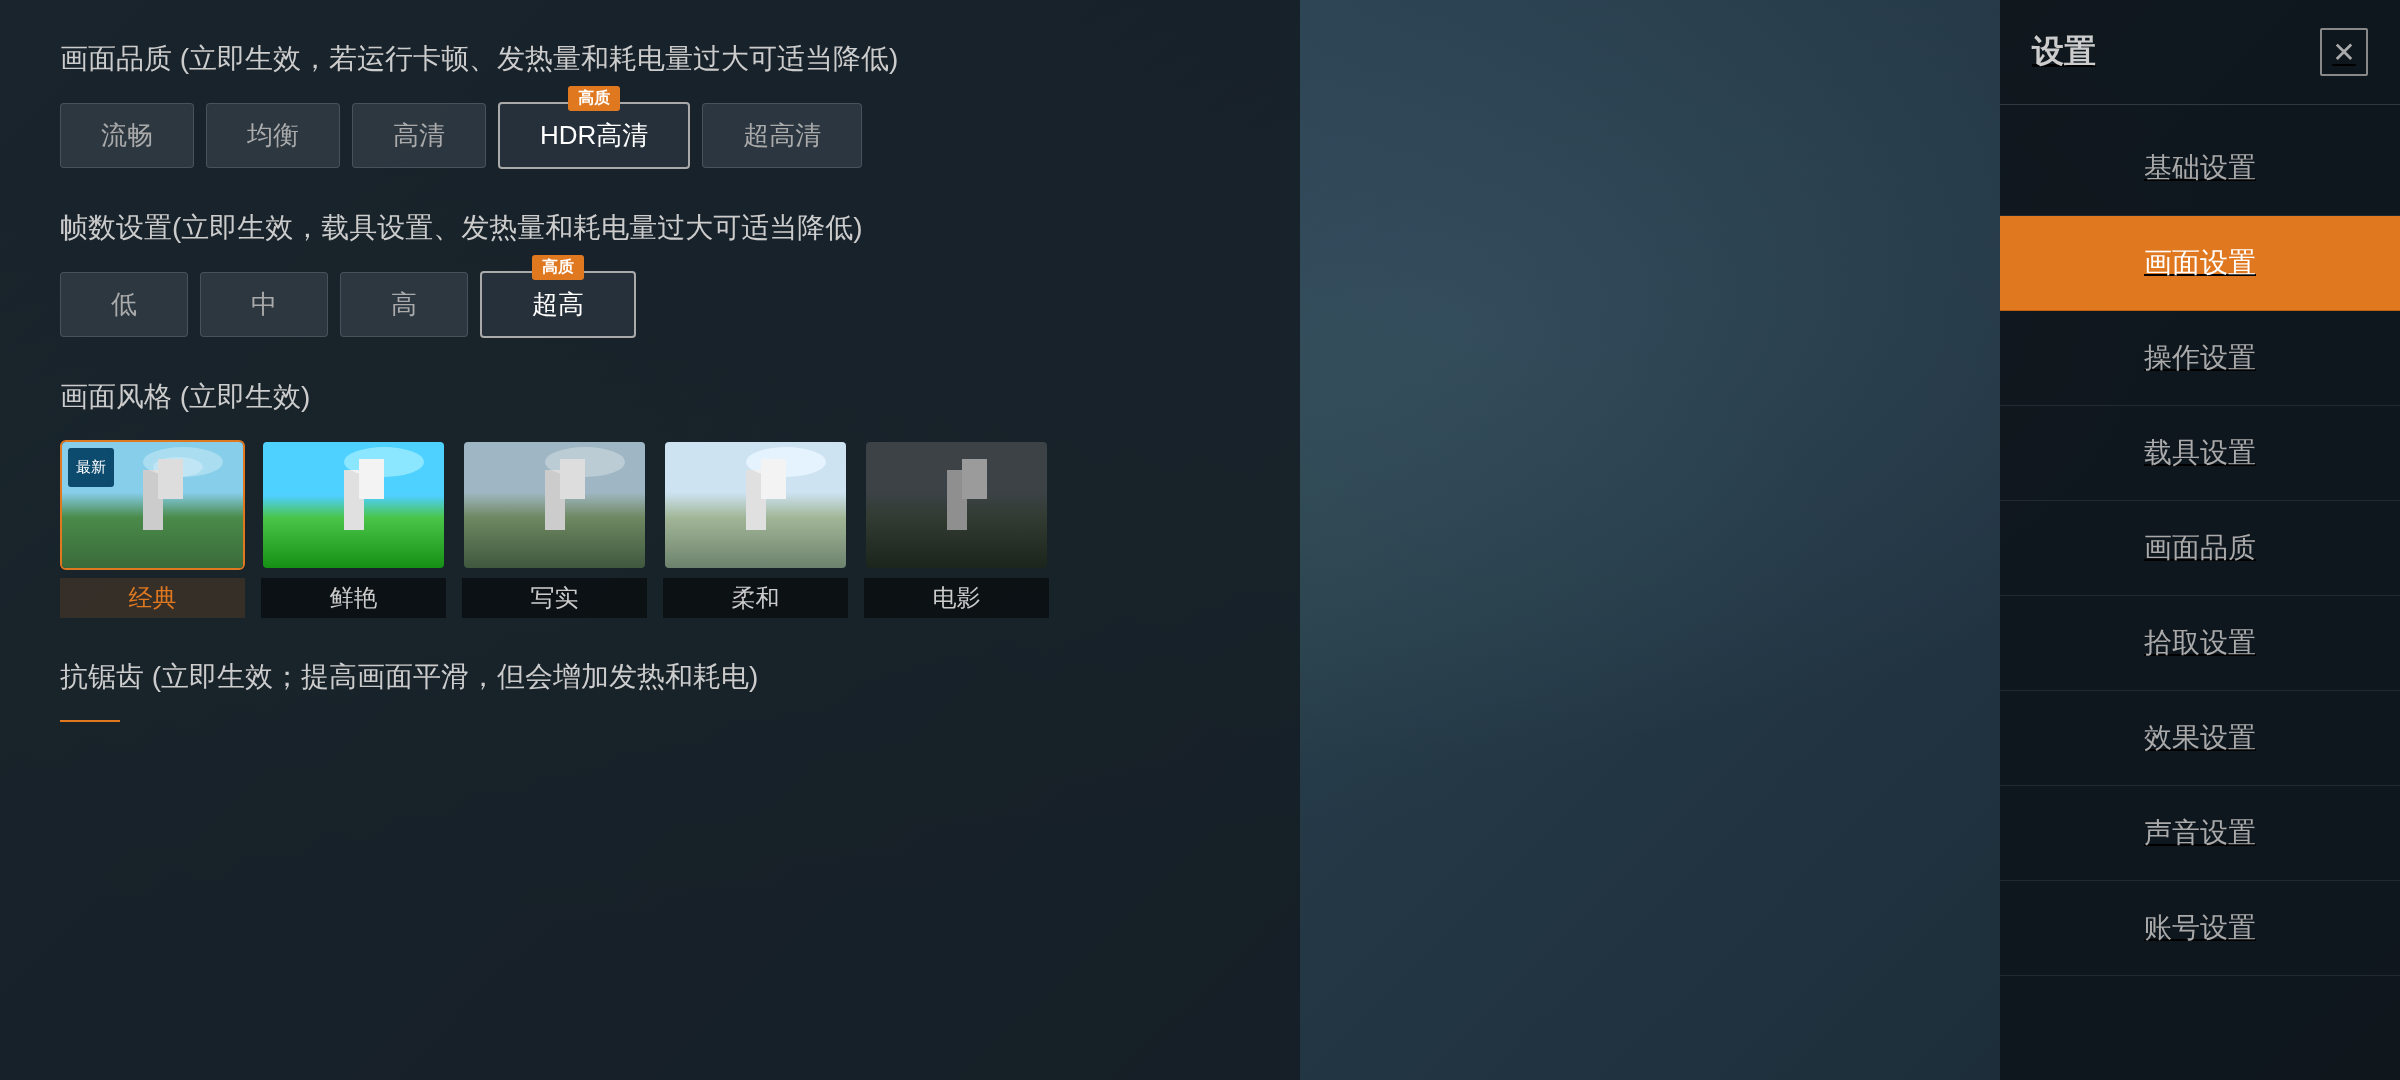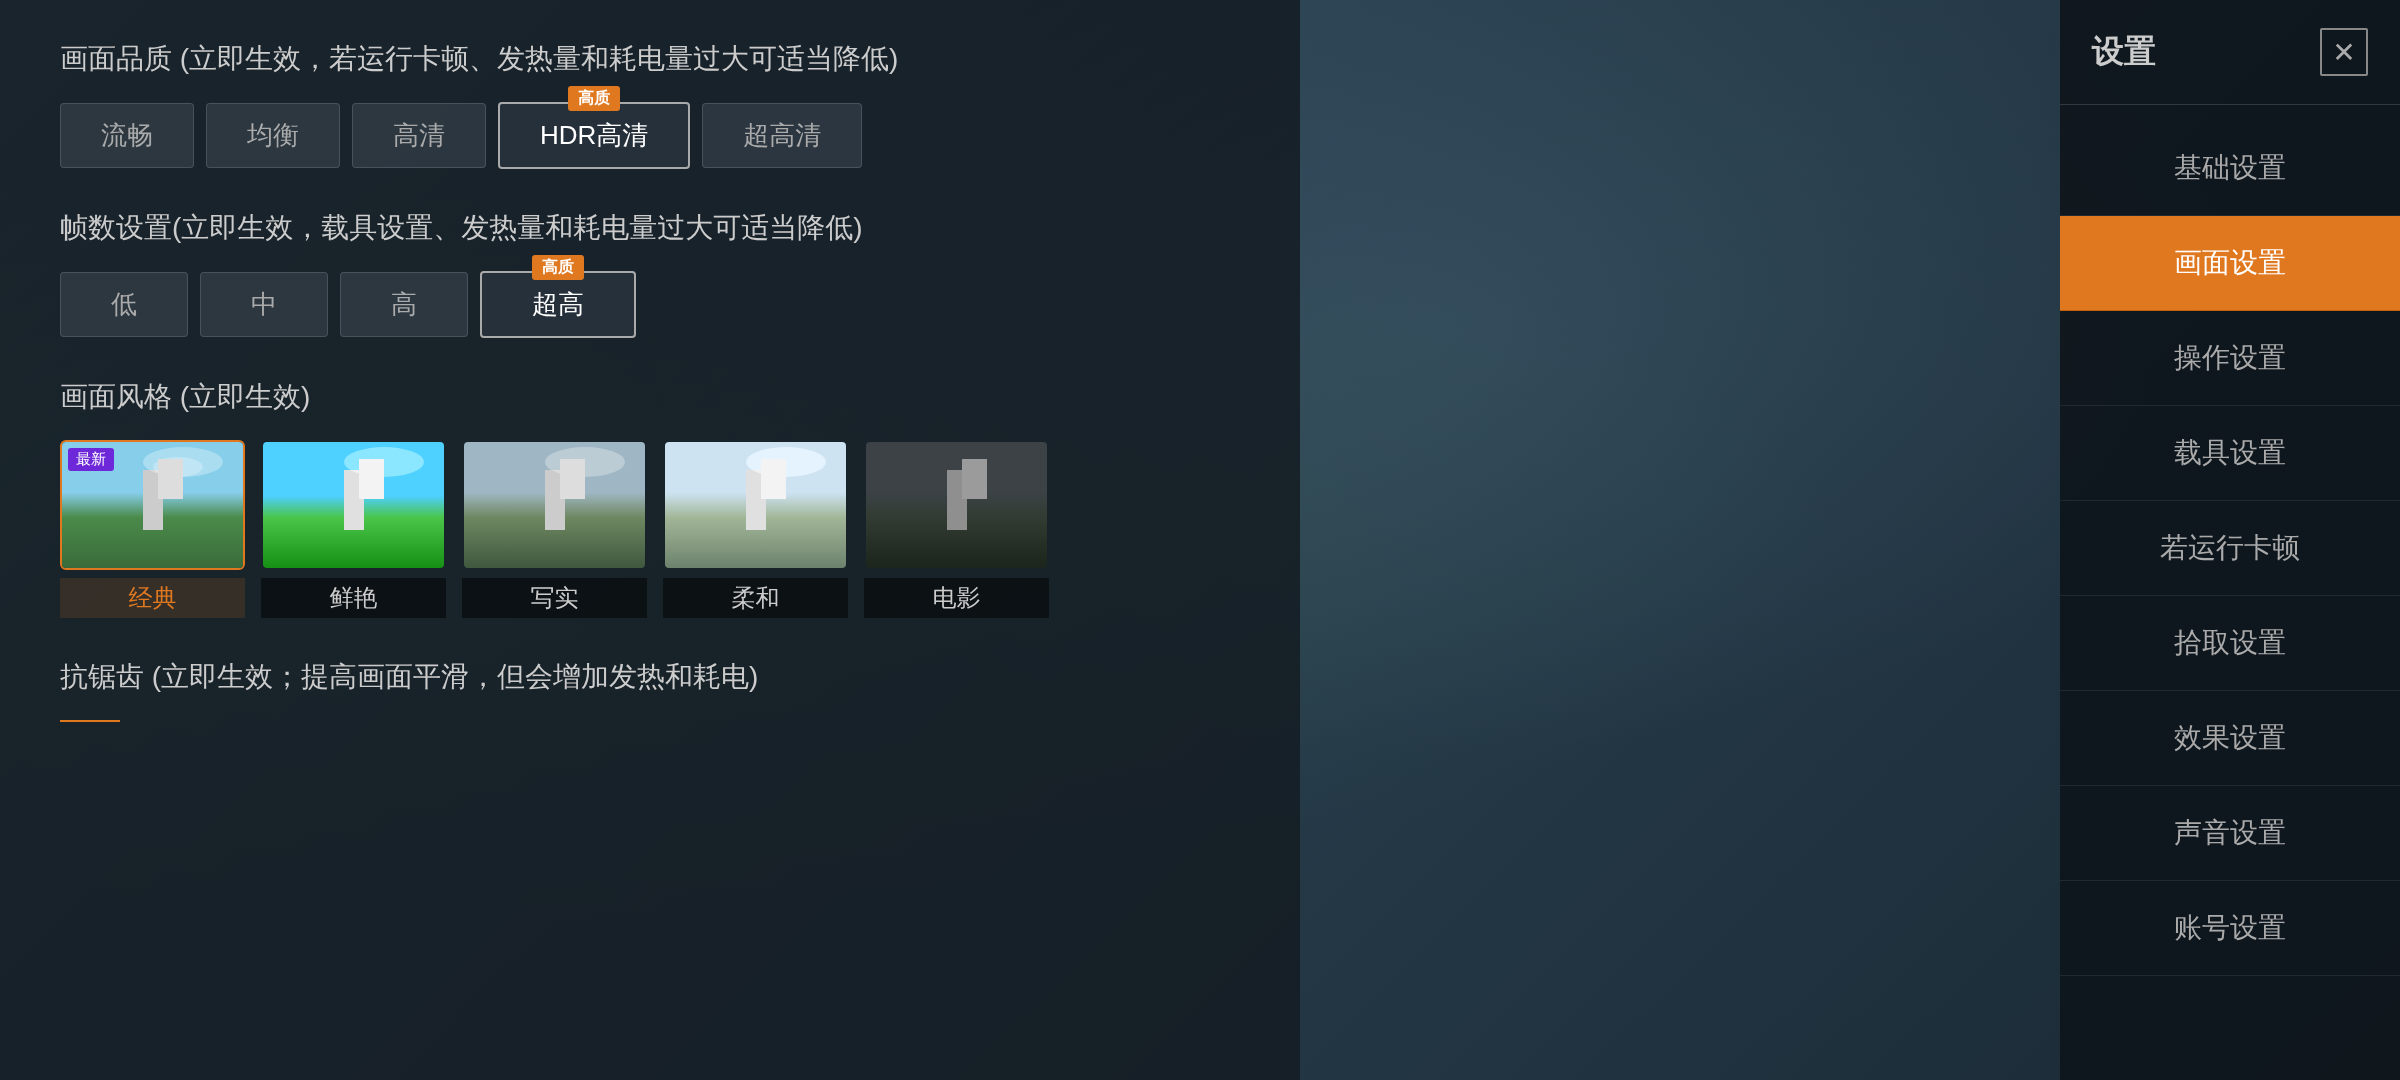--- a/index.html
+++ b/index.html
@@ -198,24 +198,24 @@
 
     .style-item.active .style-label {
       color: #e07820;
       background: rgba(224,120,32,0.15);
     }
 
     .thumb-badge {
       position: absolute;
       top: 6px;
       left: 6px;
-      background: #6d28d9;
+      background: #0c4a6e;
       color: #fff;
       font-size: 15px;
-      padding: 2px 8px;
+      padding: 10px 8px;
       border-radius: 3px;
       z-index: 2;
     }
 
     
     .bottom-bar {
       position: absolute;
       bottom: 30px;
       left: 60px;
       right: 60px;
@@ -241,26 +241,27 @@
     .reset-hint {
       color: #888888;
       font-size: 22px;
     }
 
     
     .sidebar {
       position: absolute;
       right: 0;
       top: 0;
-      width: 340px;
+      width: 400px;
       height: 1080px;
       background: rgba(15, 22, 28, 0.95);
       z-index: 2;
       display: flex;
       flex-direction: column;
+      text-decoration: underline;
     }
 
     .sidebar-header {
       display: flex;
       align-items: center;
       justify-content: space-between;
       padding: 28px 32px;
       border-bottom: 1px solid rgba(80,90,100,0.5);
     }
 
@@ -434,19 +435,19 @@
 <div class="sidebar">
   <div class="sidebar-header">
     <span class="sidebar-title">设置</span>
     <button class="close-btn">✕</button>
   </div>
   <nav class="sidebar-nav">
     <div class="nav-item">基础设置</div>
     <div class="nav-item active">画面设置</div>
     <div class="nav-item">操作设置</div>
     <div class="nav-item">载具设置</div>
-    <div class="nav-item">若运行卡顿</div>
+    <div class="nav-item">画面品质</div>
     <div class="nav-item">拾取设置</div>
     <div class="nav-item">效果设置</div>
     <div class="nav-item">声音设置</div>
     <div class="nav-item">账号设置</div>
   </nav>
 </div>
 
 </body></html>

